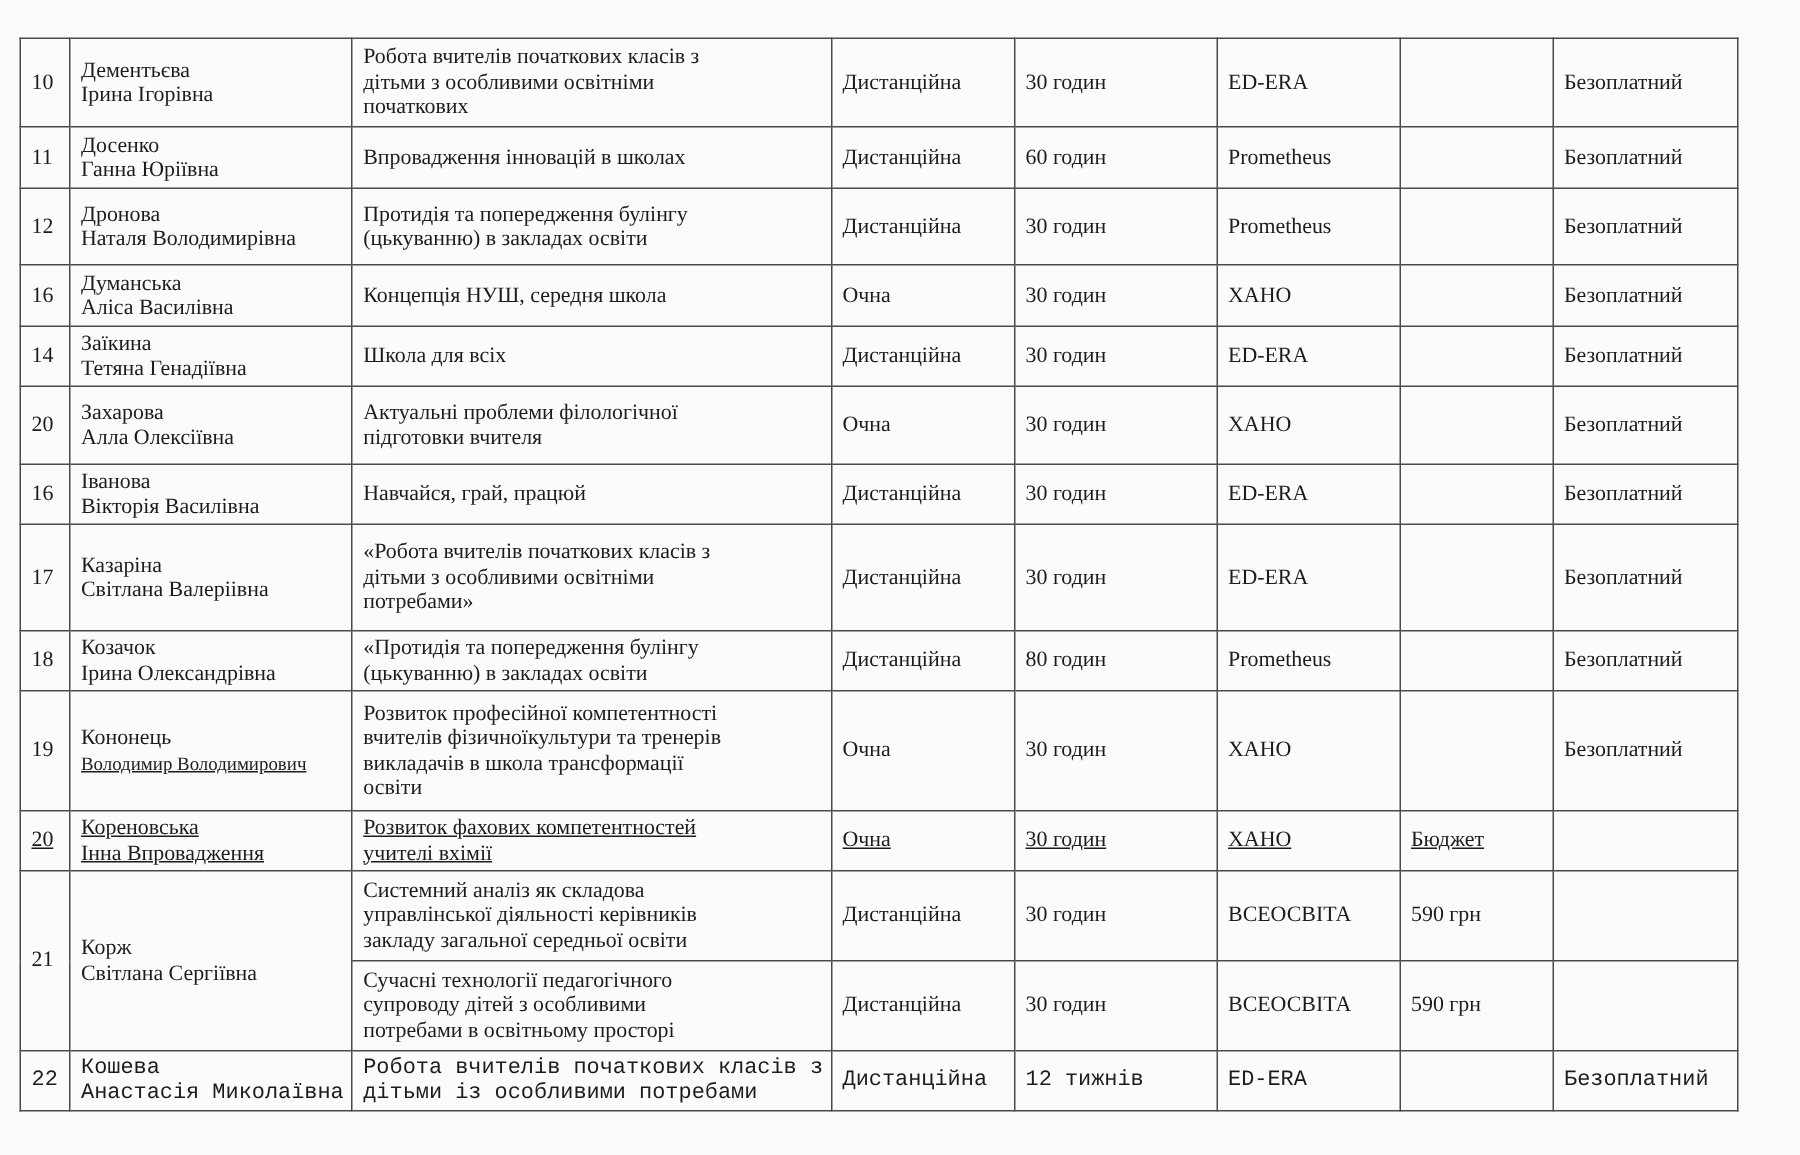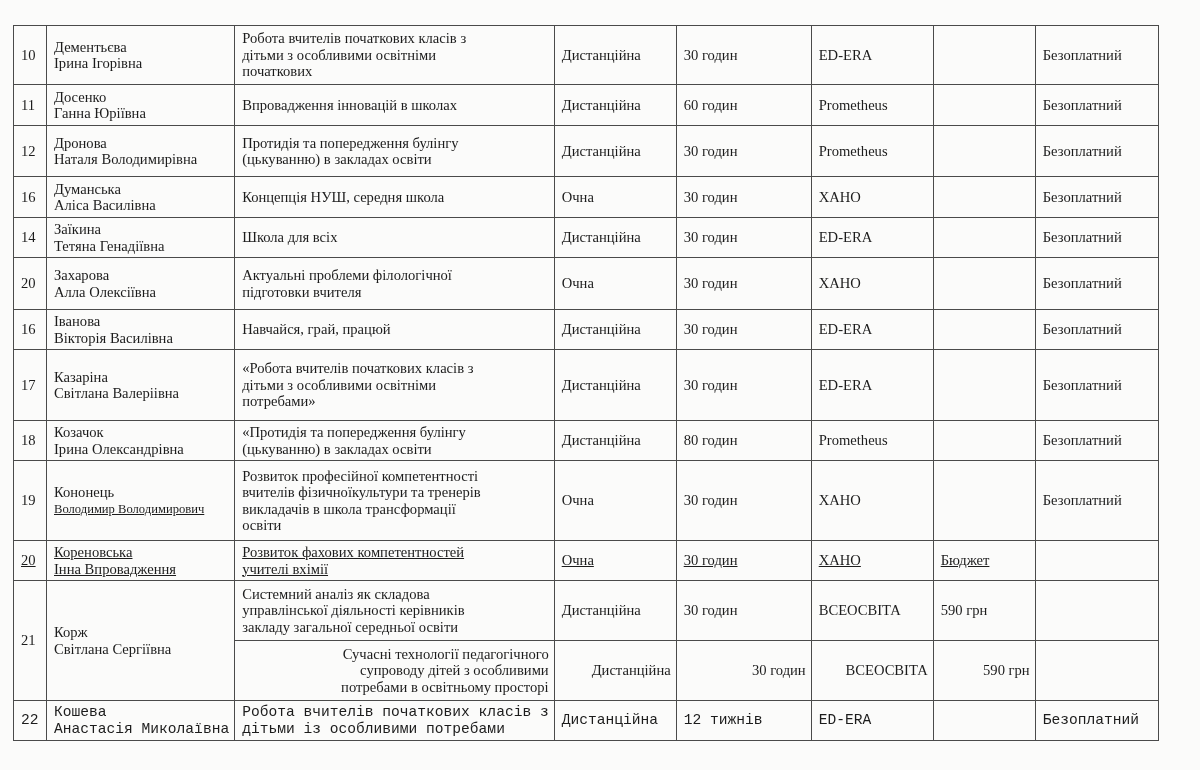--- a/index.html
+++ b/index.html
@@ -237,21 +237,21 @@
             <span class="line">Системний аналіз як складова</span>
             <span class="line">управлінської діяльності керівників</span>
             <span class="line">закладу загальної середньої освіти</span>
           </td>
           <td>Дистанційна</td>
           <td>30 годин</td>
           <td>ВСЕОСВІТА</td>
           <td>590 грн</td>
           <td></td>
         </tr>
-        <tr style="height: 60px; text-align: right;">
+        <tr style="height: 60px;">
           <td>
             <span class="line">Сучасні технології педагогічного</span>
             <span class="line">супроводу дітей з особливими</span>
             <span class="line">потребами в освітньому просторі</span>
           </td>
           <td>Дистанційна</td>
           <td>30 годин</td>
           <td>ВСЕОСВІТА</td>
           <td>590 грн</td>
           <td></td>

